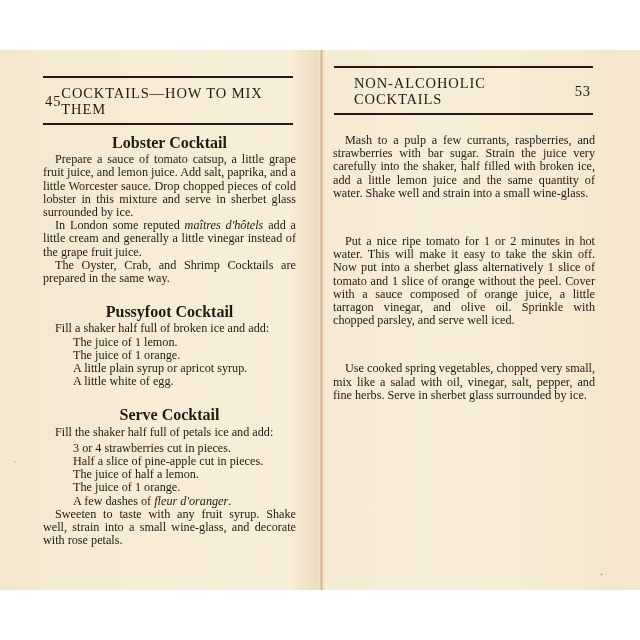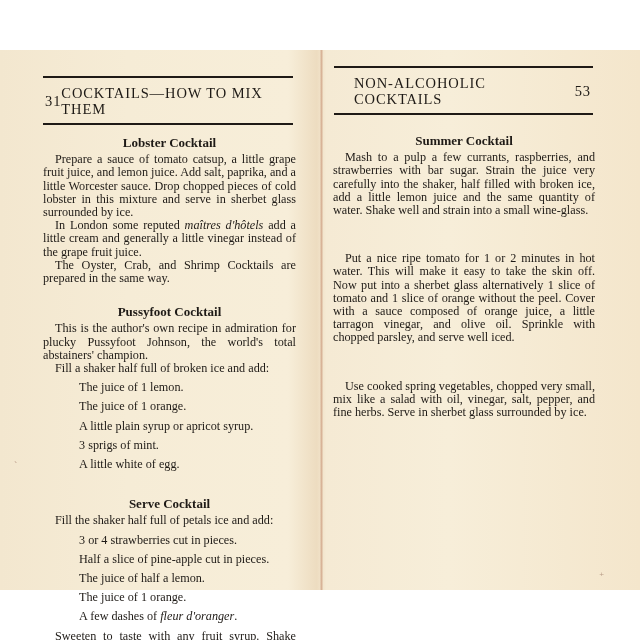--- a/index.html
+++ b/index.html
@@ -26,66 +26,64 @@
   .header-text {
     display:flex; justify-content:space-between; align-items:center;
     font-size:14.5px; letter-spacing:0.9px; padding:7px 2px 6px 2px; line-height:16px;
   }
   .page.right .header-text { padding-left:20px; }
 
   .content { position:absolute; font-size:12.2px; line-height:13.2px; }
   .page.left .content { left:43px; top:86px; width:253px; }
   .page.right .content { left:24px; top:84px; width:262px; }
 
-  .recipe-title { text-align:center; font-weight:bold; font-size:13px; margin:0 0 4px 0; }
+  .recipe-title { text-align:center; font-weight:bold; font-size:16px; margin:0 0 4px 0; }
   .para { text-align:justify; text-indent:12px; margin:0;font-family:Liberation Serif, serif; }
   .items { margin:0; padding-left:30px; list-style:none; }
-  .items li { margin:6px; }
+  .items li { margin:0; }
   .gap-l1 { height:20px; }
   .gap-l2 { height:20px; }
   .gap-r1 { height:35px; }
   .gap-r2 { height:35px; }
   i { font-style:italic; }
   .mark { position:absolute; color:#b79a86; font-size:10px; }
 </style>
 </head>
 <body>
 
 <div class="spread">
   <div class="gutter"></div>
 
   <div class="page left">
     <div class="header">
       <div class="rule"></div>
       <div class="header-text">
-        <span>31</span>
+        <span>45</span>
         <span>COCKTAILS—HOW TO MIX THEM</span>
       </div>
       <div class="rule"></div>
     </div>
 
     <div class="content">
 
       <div>
         <div class="recipe-title">Lobster Cocktail</div>
         <p class="para">Prepare a sauce of tomato catsup, a little grape fruit juice, and lemon juice.  Add salt, paprika, and a little Worcester sauce.  Drop chopped pieces of cold lobster in this mixture and serve in sherbet glass surrounded by ice.</p>
         <p class="para"><span>In London some reputed </span><i>maîtres d'hôtels</i><span> add a little cream and generally a little vinegar instead of the grape fruit juice.</span></p>
         <p class="para">The Oyster, Crab, and Shrimp Cocktails are prepared in the same way.</p>
       </div>
       <div class="gap-l1"></div>
 
       <div>
         <div class="recipe-title">Pussyfoot Cocktail</div>
-        <p class="para">This is the author's own recipe in admiration for plucky Pussyfoot Johnson, the world's total abstainers' champion.</p>
         <p class="para">Fill a shaker half full of broken ice and add:</p>
         <ul class="items">
           <li>The juice of 1 lemon.</li>
           <li>The juice of 1 orange.</li>
           <li>A little plain syrup or apricot syrup.</li>
-          <li>3 sprigs of mint.</li>
           <li>A little white of egg.</li>
         </ul>
       </div>
       <div class="gap-l2"></div>
 
       <div>
         <div class="recipe-title">Serve Cocktail</div>
         <p class="para">Fill the shaker half full of petals ice and add:</p>
         <ul class="items" style="margin-top:3px;">
           <li>3 or 4 strawberries cut in pieces.</li>
@@ -105,21 +103,20 @@
       <div class="rule"></div>
       <div class="header-text">
         <span>NON-ALCOHOLIC COCKTAILS</span>
         <span>53</span>
       </div>
       <div class="rule"></div>
     </div>
 
     <div class="content">
       <div>
-        <div class="recipe-title">Summer Cocktail</div>
         <p class="para">Mash to a pulp a few currants, raspberries, and strawberries with bar sugar.  Strain the juice very carefully into the shaker, half filled with broken ice, add a little lemon juice and the same quantity of water.  Shake well and strain into a small wine-glass.</p>
       </div>
       <div class="gap-r1"></div>
       <div>
         <p class="para">Put a nice ripe tomato for 1 or 2 minutes in hot water.  This will make it easy to take the skin off.  Now put into a sherbet glass alternatively 1 slice of tomato and 1 slice of orange without the peel.  Cover with a sauce composed of orange juice, a little tarragon vinegar, and olive oil.  Sprinkle with chopped parsley, and serve well iced.</p>
       </div>
       <div class="gap-r2"></div>
       <div>
         <p class="para">Use cooked spring vegetables, chopped very small, mix like a salad with oil, vinegar, salt, pepper, and fine herbs.  Serve in sherbet glass surrounded by ice.</p>
       </div>

